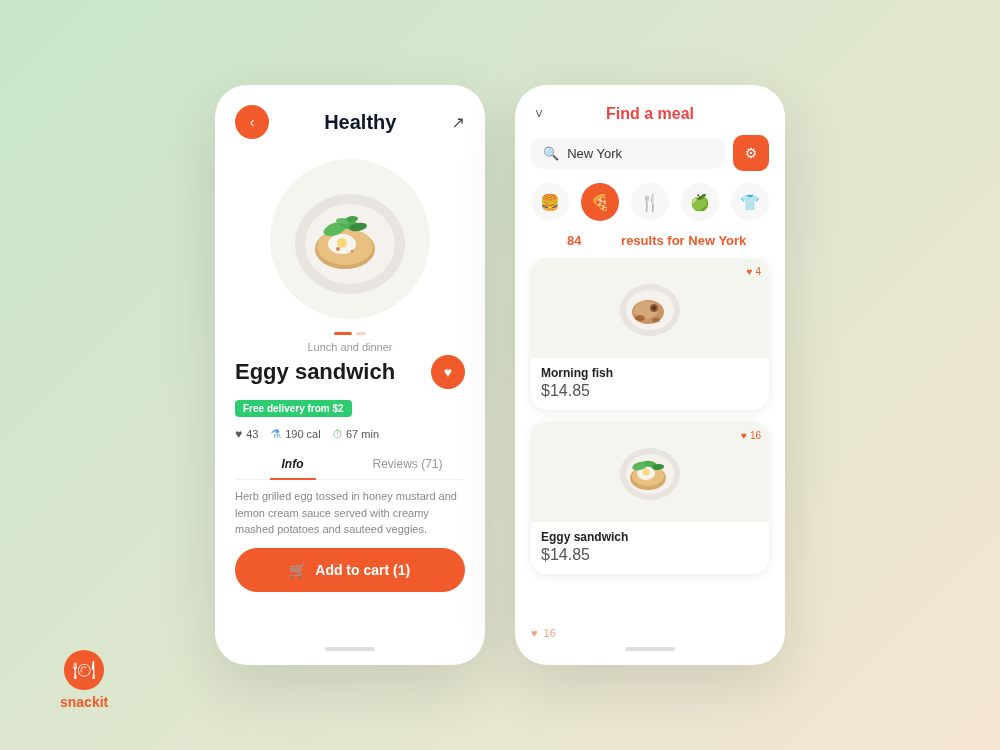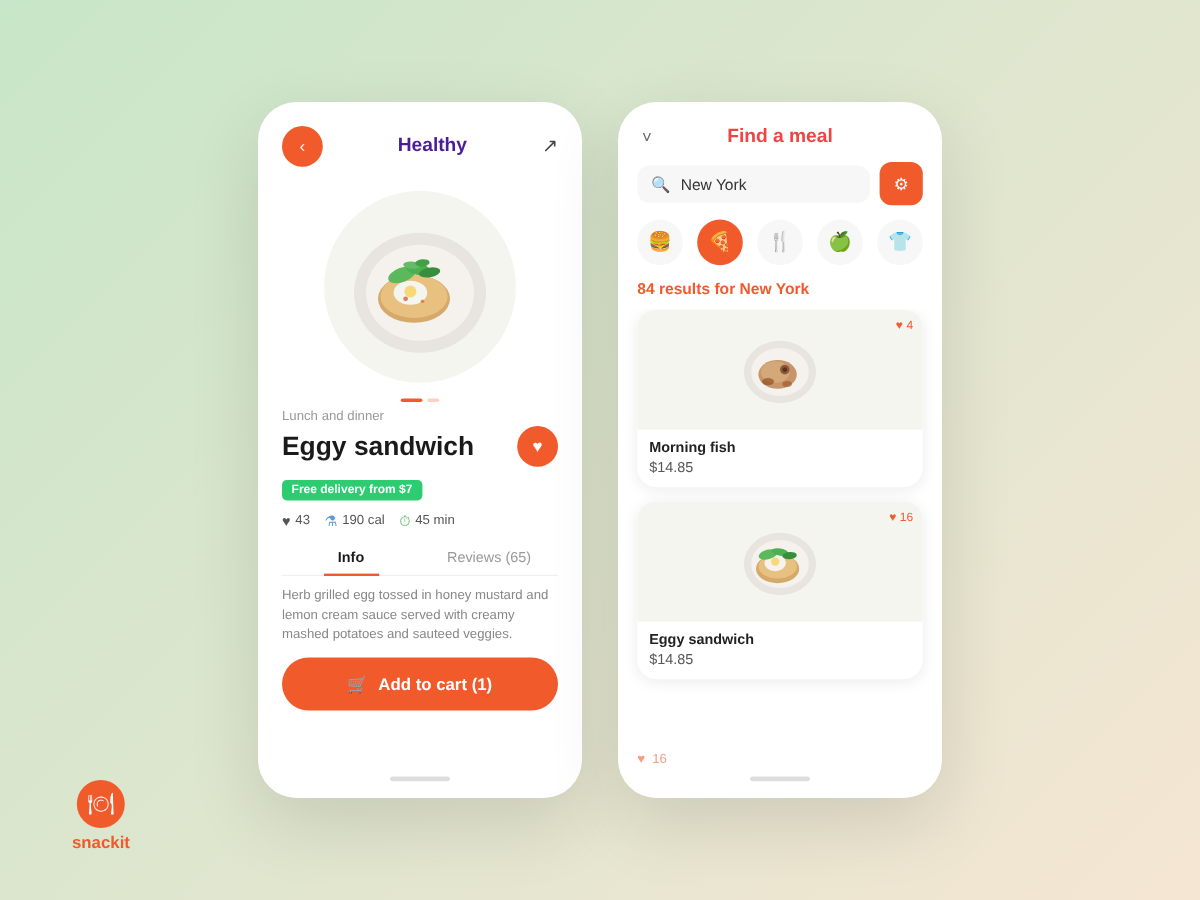--- a/index.html
+++ b/index.html
@@ -54,23 +54,23 @@
       border-radius: 50%;
       display: flex;
       align-items: center;
       justify-content: center;
       color: white;
       font-size: 14px;
       cursor: pointer;
     }
 
     .page-title {
-      font-size: 16px;
+      font-size: 20px;
       font-weight: 600;
-      color: #4c1d95;
+      color: #0f172a;
     }
 
     .share-btn {
       font-size: 16px;
       color: #444;
       cursor: pointer;
     }
 
     .food-image-container {
       display: flex;
@@ -116,20 +116,21 @@
 
     .food-details {
       padding: 0 20px;
       flex: 1;
     }
 
     .meal-type {
       font-size: 11px;
       color: #999;
       margin-bottom: 2px;
+      text-align: center;
     }
 
     .food-name-row {
       display: flex;
       align-items: center;
       justify-content: space-between;
       margin-bottom: 6px;
     }
 
     .food-name {
@@ -203,20 +204,21 @@
       padding: 8px 0;
       font-size: 12px;
       color: #999;
       cursor: pointer;
       position: relative;
     }
 
     .tab.active {
       color: #1a1a1a;
       font-weight: 600;
+      font-style: italic;
     }
 
     .tab.active::after {
       content: '';
       position: absolute;
       bottom: -1px;
       left: 30%;
       right: 30%;
       height: 2px;
       background: #f15a2b;
@@ -355,20 +357,21 @@
 
     .results-text {
       padding: 0 16px 10px;
       font-size: 13px;
       color: #888;
     }
 
     .results-text span {
       color: #f15a2b;
       font-weight: 700;
+      margin-left: 36px;
     }
 
     .results-list {
       flex: 1;
       overflow: hidden;
       padding: 0 16px;
       display: flex;
       flex-direction: column;
       gap: 12px;
     }
@@ -407,21 +410,21 @@
     }
 
     .result-name {
       font-size: 12px;
       font-weight: 600;
       color: #222;
       margin-bottom: 2px;
     }
 
     .result-price {
-      font-size: 12px;
+      font-size: 16px;
       color: #555;
     }
 
     
     .logo-area {
       position: absolute;
       bottom: 40px;
       left: 60px;
       display: flex;
       flex-direction: column;
@@ -496,43 +499,43 @@
       <div class="meal-type">Lunch and dinner</div>
 
       <div class="food-name-row">
         <span class="food-name">Eggy sandwich</span>
         <div class="fav-btn">
           <span>♥</span>
         </div>
       </div>
 
 
-      <div class="free-delivery">Free delivery from $7</div>
+      <div class="free-delivery">Free delivery from $2</div>
 
       <div class="stats-row">
         <div class="stat-item">
           <span class="stat-icon">♥</span>
           <span>43</span>
         </div>
         <div class="stat-item">
           <span class="stat-icon" style="color:#5b9bd5;">⚗</span>
           <span>190 cal</span>
         </div>
         <div class="stat-item">
           <span class="stat-icon" style="color:#5cb85c;">⏱</span>
-          <span>45 min</span>
+          <span>67 min</span>
         </div>
       </div>
 
       <div class="tabs-row">
         <div class="tab active">
           <span>Info</span>
         </div>
         <div class="tab">
-          <span>Reviews (65)</span>
+          <span>Reviews (71)</span>
         </div>
       </div>
 
       <p class="description">Herb grilled egg tossed in honey mustard and lemon cream sauce served with creamy mashed potatoes and sauteed veggies.</p>
 
       <button class="add-to-cart-btn">
         <span>🛒</span>
         <span>Add to cart (1)</span>
       </button>
     </div>

